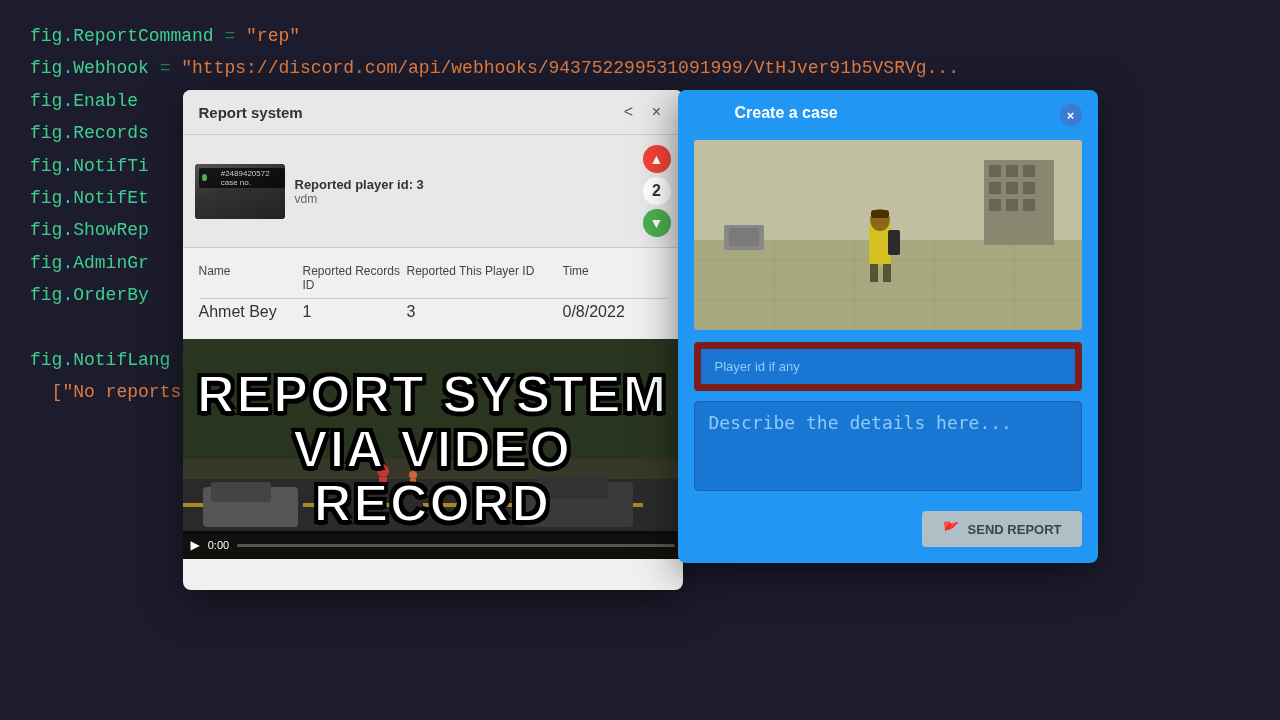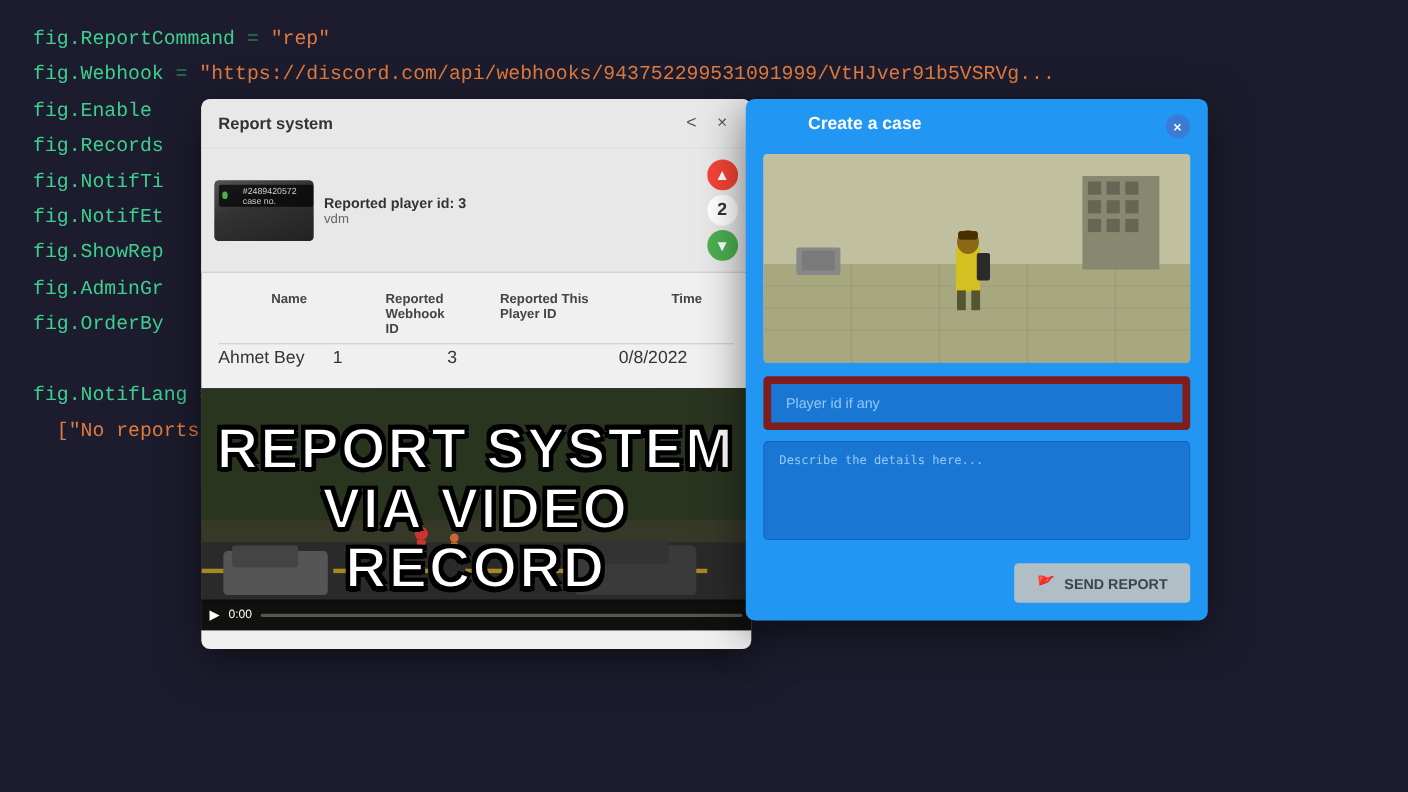--- a/index.html
+++ b/index.html
@@ -205,24 +205,23 @@
 
     .table-header {
       display: grid;
       grid-template-columns: 1fr 1fr 1.5fr 1fr;
       padding: 6px 0;
       border-bottom: 1px solid #ccc;
     }
 
     .th {
       font-size: 12px;
-      font-weight: bold;
+      font-weight: normal;
       color: #444;
       text-align: left;
-      margin-left: 48px;
     }
 
     .table-row-data {
       display: grid;
       grid-template-columns: 1fr 1fr 1.5fr 1fr;
       padding: 4px 0;
     }
 
     .td {
       font-size: 16px;
@@ -381,21 +380,21 @@
 
     .details-textarea {
       margin: 0 16px 16px;
       width: calc(100% - 32px);
       height: 90px;
       padding: 10px 14px;
       background: #1976D2;
       border: 1px solid #1565C0;
       border-radius: 4px;
       color: #90CAF9;
-      font-size: 11px;
+      font-size: 18px;
       outline: none;
       resize: none;
     }
 
     .details-textarea::placeholder {
       color: #90CAF9;
     }
 
     .send-report-area {
       padding: 0 16px 16px;
@@ -511,21 +510,21 @@
         <div class="vote-controls">
           <button class="vote-btn up">▲</button>
           <div class="vote-count">2</div>
           <button class="vote-btn down">▼</button>
         </div>
       </div>
 
       <div class="report-table">
         <div class="table-header">
           <span class="th">Name</span>
-          <span class="th">Reported Webhook ID</span>
+          <span class="th">Reported Records ID</span>
           <span class="th">Reported This Player ID</span>
           <span class="th">Time</span>
         </div>
         <div class="table-row-data">
           <span class="td">Ahmet Bey</span>
           <span class="td">1</span>
           <span class="td">3</span>
           <span class="td">0/8/2022</span>
         </div>
       </div>

